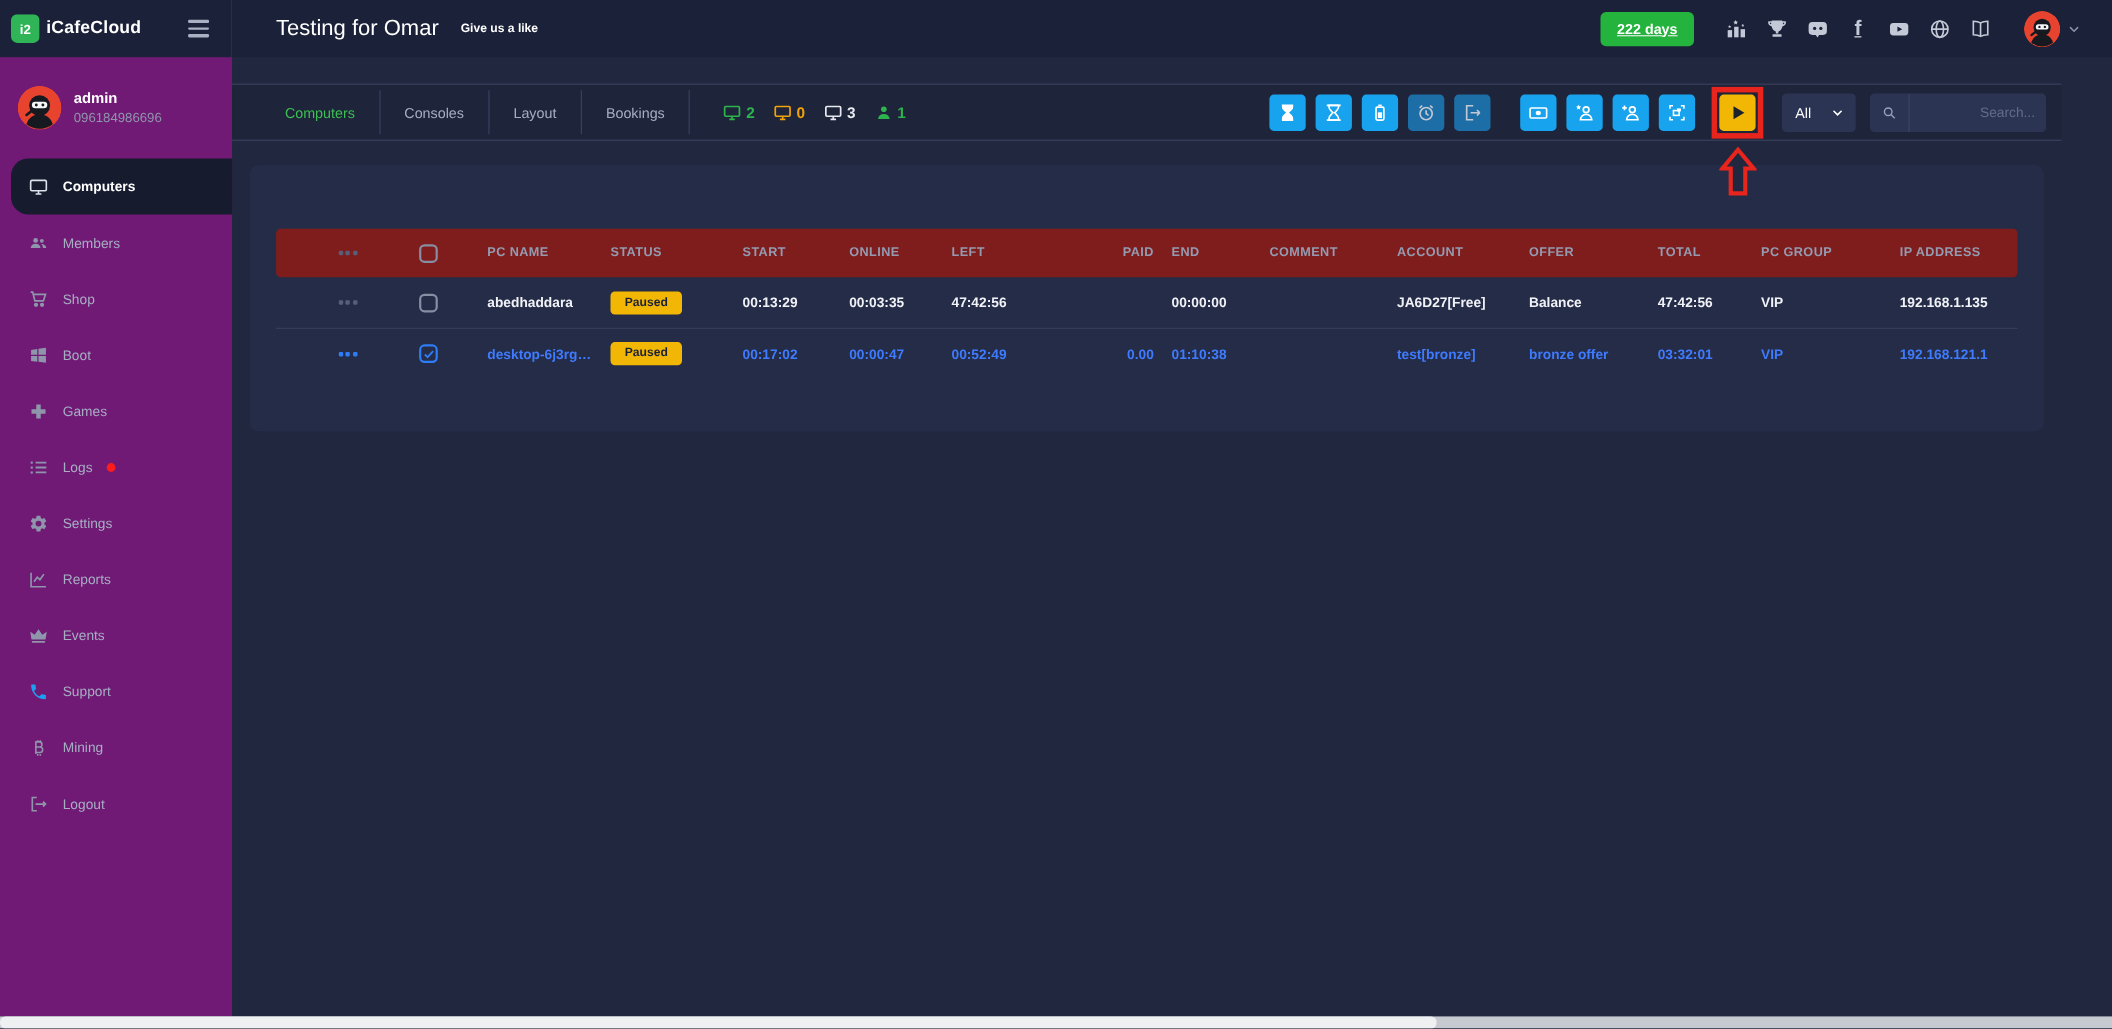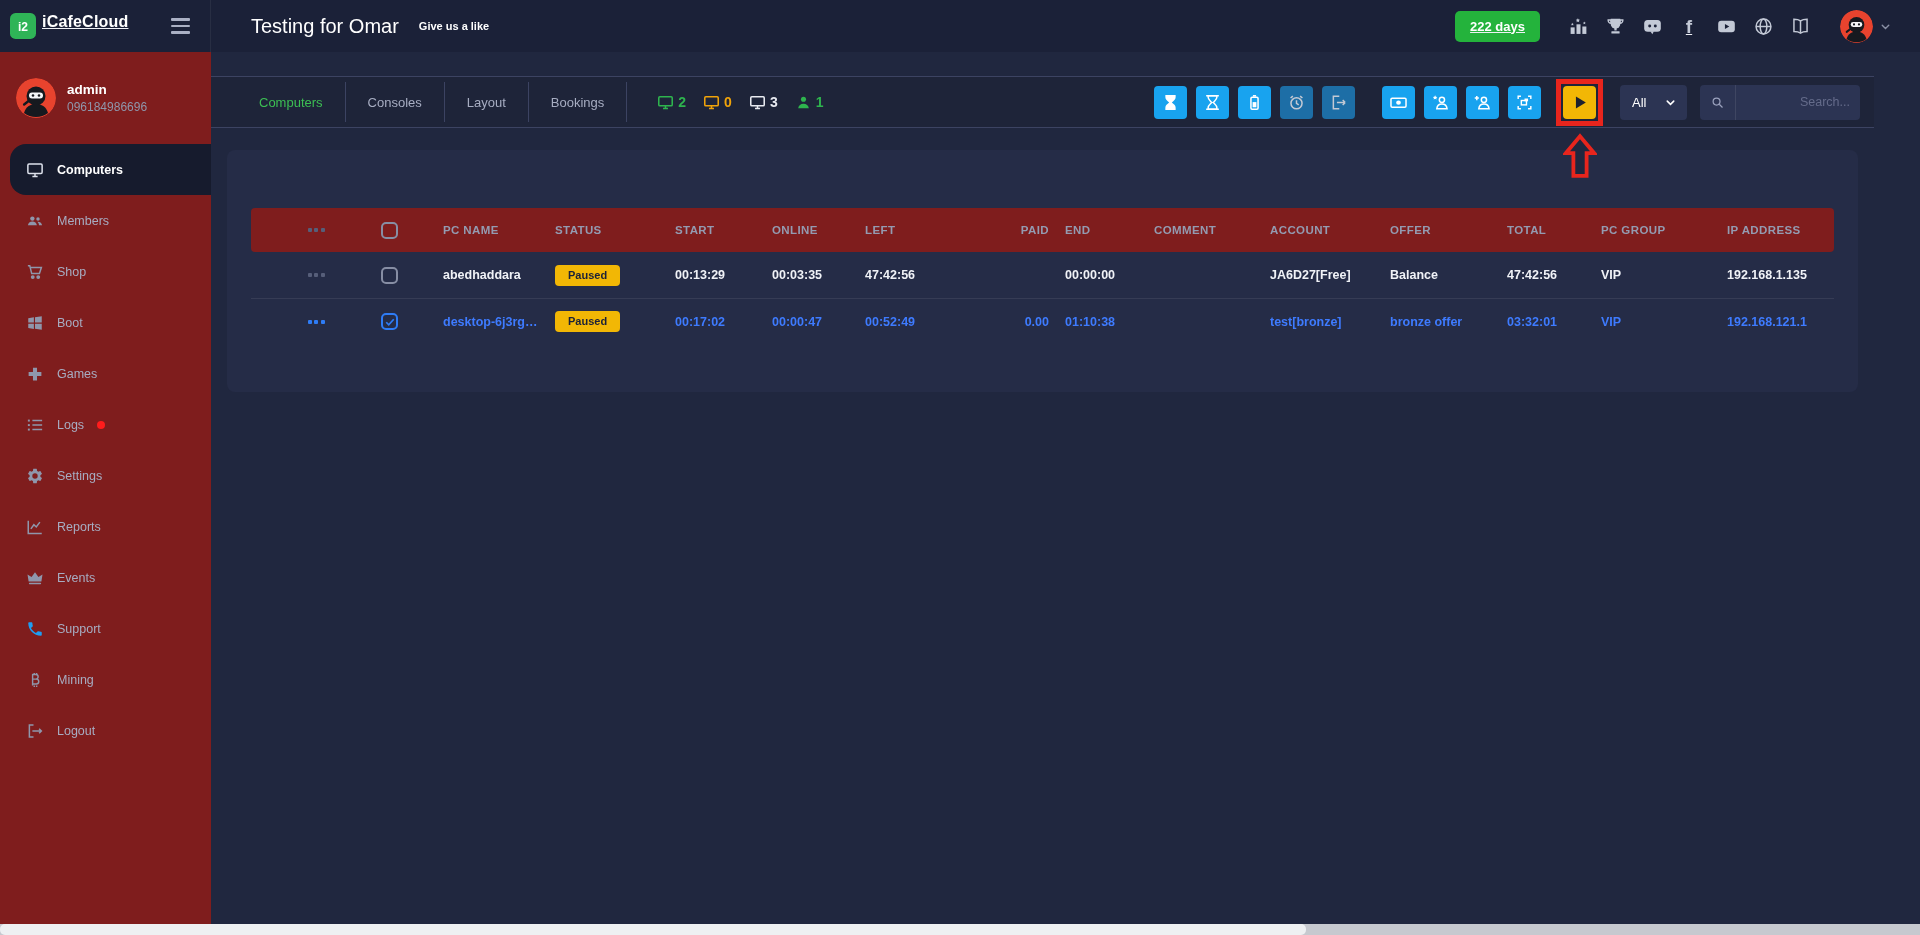--- a/index.html
+++ b/index.html
@@ -11,21 +11,21 @@
     position:relative;
   }
   
   .topbar {
     height:52px; background:#1b2138; display:flex; align-items:center;
   }
   .tb-left {
     width:211px; height:100%; display:flex; align-items:center;
     padding-left:10px; border-right:1px solid rgba(255,255,255,.06); flex:none;
   }
-  .logo { display:flex; align-items:flex-start; gap:6px; cursor:pointer;text-decoration:underline; }
+  .logo { display:flex; align-items:center; gap:6px; cursor:pointer; }
   .logo-mark { width:26px; height:26px; flex:none; }
   .logo-text { font-size:16px; font-weight:700; color:#fff; letter-spacing:.2px; }
   .hamburger { margin-left:auto; margin-right:16px; background:none; border:none; cursor:pointer; display:flex; flex-direction:column; gap:4px; padding:4px;}
   .hamburger i { width:19px; height:2.4px; background:#aab0c4; border-radius:1px; display:block;}
   .tb-title { display:flex; align-items:center; gap:20px; padding-left:40px; }
   .cafe-title { font-size:20px; color:#ffffff; }
   .like-link { font-size:11px; font-weight:700; color:#fff; cursor:pointer; }
   .tb-right { margin-left:auto; display:flex; align-items:center; gap:15px; padding-right:28px;text-decoration:underline; }
   .days-badge {
     background:#24b33c; color:#fff; border:none; border-radius:5px;
@@ -37,21 +37,21 @@
   .fb-glyph { font-size:19px; font-weight:800; color:#c3c9d6; line-height:1; }
   .tb-user { display:flex; align-items:center; gap:6px; cursor:pointer; margin-left:14px; }
   .avatar { border-radius:50%; overflow:hidden; display:inline-block; flex:none; }
   .avatar-sm { width:33px; height:33px; }
   .avatar-lg { width:40px; height:40px; }
   .avatar svg { width:100%; height:100%; display:block; }
   .chev { width:13px; height:13px; color:#8a90a5; }
 
   
   .shell { display:flex; height:872px; }
-  .sidebar { width:211px; flex:none; background:#7f1d1d; padding-top:26px; }
+  .sidebar { width:211px; flex:none; background:#701a75; padding-top:26px; }
   .profile { display:flex; align-items:center; gap:11px; padding-left:16px; margin-bottom:26px; }
   .p-name { font-size:13.5px; font-weight:700; color:#fff; }
   .p-phone { font-size:12px; color:#8f96ab; margin-top:3px; }
   .nav-item {
     height:51px; display:flex; align-items:center; gap:13px;
     padding-left:26px; cursor:pointer; color:#a7adc2; font-size:12.5px;
   }
   .nav-item .nav-ico { width:18px; height:18px; color:#8f96ab; display:inline-flex; }
   .nav-item .nav-ico svg { width:18px; height:18px; }
   .nav-item.active {

